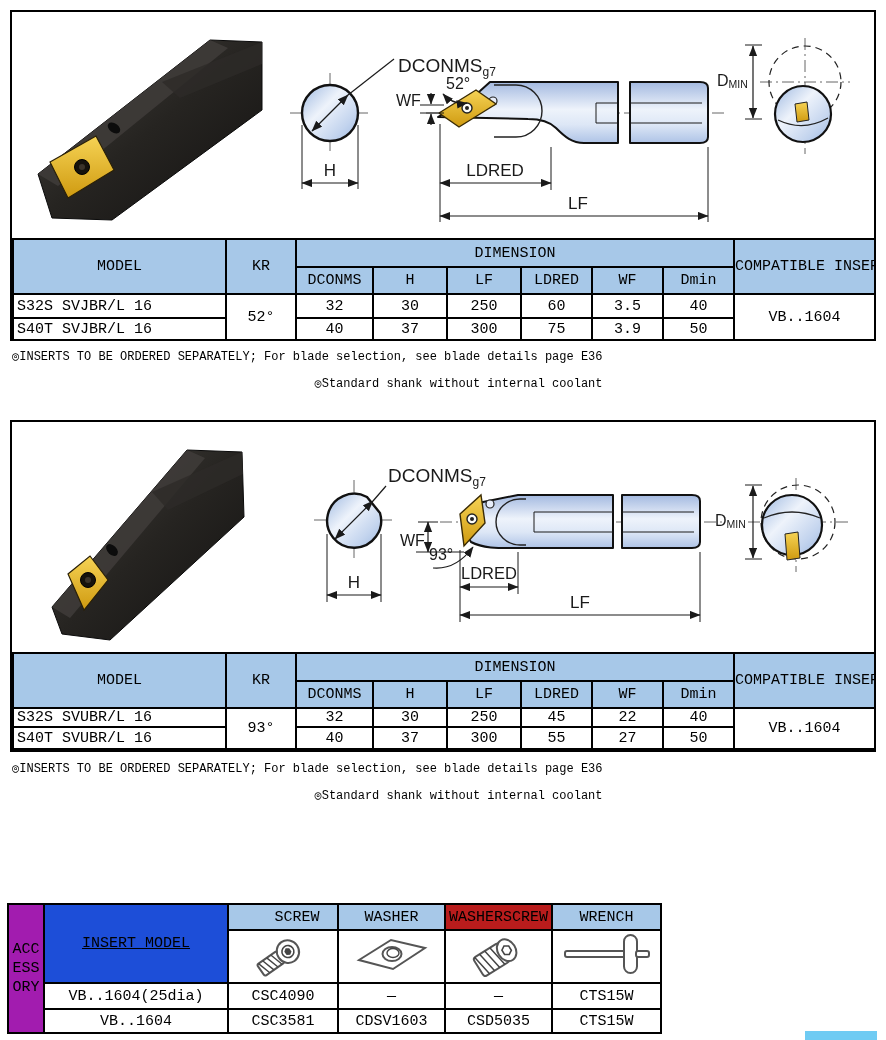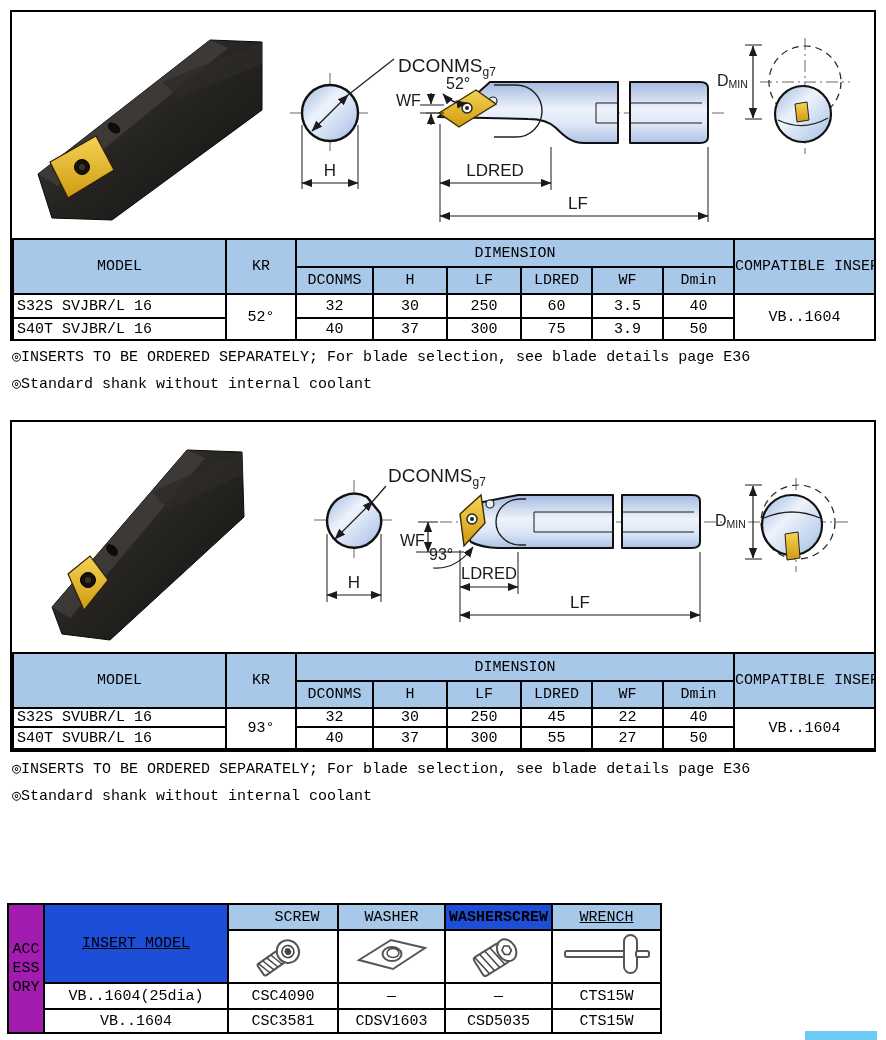--- a/index.html
+++ b/index.html
@@ -8,21 +8,21 @@
   .secbox{position:absolute;left:10px;width:866px;border:2px solid #000;box-sizing:border-box;
           display:flex;flex-direction:column;background:#fff;}
   .drawarea{flex:1;position:relative;}
   .drawarea svg{display:block;}
   table.dim{border-collapse:collapse;table-layout:fixed;width:862px;}
   table.dim td{border:2px solid #000;text-align:center;vertical-align:middle;
                font-size:15px;padding:0;overflow:hidden;white-space:nowrap;}
   table.dim td.hdr{background:#a7c8e8;}
   table.dim td.model{text-align:left;padding-left:3px;}
   .prewrap{white-space:pre-line;line-height:19px;}
-  .notes{position:absolute;left:12px;font-size:15px;line-height:27px;white-space:nowrap;}
+  .notes{position:absolute;left:12px;font-size:12px;line-height:27px;white-space:nowrap;text-align:right;}
   table.acc{border-collapse:collapse;table-layout:fixed;position:absolute;left:7px;top:903px;width:653px;}
   table.acc td{border:2px solid #000;text-align:center;vertical-align:middle;font-size:15px;
                padding:0;overflow:hidden;background:#fff;}
   table.acc td.hdr{background:#a7c8e8;}
   .accentbar{position:absolute;left:805px;top:1031px;width:72px;height:9px;}
   svg text.lbl{font-family:"Liberation Sans", sans-serif;fill:#1a1a1a;}
   .dimline{stroke:#1a1a1a;stroke-width:1.2;fill:none;}
   .thinline{stroke:#1a1a1a;stroke-width:1;fill:none;}
   .cline{stroke:#555;stroke-width:0.9;fill:none;stroke-dasharray:12 4 2 4;}
   .outline{stroke:#111;stroke-width:2;stroke-linejoin:round;}
@@ -320,22 +320,22 @@
         <col style="width:109px">
       </colgroup>
     <tbody>
         <tr style="height:26px">
       <td class="hdr prewrap" rowspan="4" style="background: #a21caf;">ACC
 ESS
 ORY</td>
       <td class="hdr" rowspan="2" style="background: #1d4ed8; text-decoration: underline;">INSERT MODEL</td>
       <td class="hdr" style="background: rgb(167, 200, 232); padding-left: 28px;">SCREW</td>
       <td class="hdr" style="background: rgb(167, 200, 232);">WASHER</td>
-      <td class="hdr" style="background: #1d4ed8; font-weight: bold;">WASHERSCREW</td>
-      <td class="hdr" style="background: rgb(167, 200, 232); text-decoration: underline;">WRENCH</td>
+      <td class="hdr" style="background: #b91c1c;">WASHERSCREW</td>
+      <td class="hdr" style="background: rgb(167, 200, 232);">WRENCH</td>
     </tr>
     <tr style="height:51px">
       <td>
         <svg width="100" height="46" viewBox="0 0 100 46">
           <g transform="translate(50,24) rotate(-35)">
             <rect class="icon-stroke" x="-27" y="-7" width="24" height="14" rx="2" stroke="#444"></rect>
             <path d="M-25,-7 L-21,7 M-20,-7 L-16,7 M-15,-7 L-11,7 M-10,-7 L-6,7" stroke="#444" stroke-width="1.4" fill="none"></path>
             <ellipse class="icon-stroke" cx="6" cy="0" rx="11" ry="11.5" stroke="#444"></ellipse>
             <circle cx="6" cy="0" r="6" fill="none" stroke="#444" stroke-width="1.6"></circle>
             <path d="M6,-4 L9,-2 L9,2 L6,4 L3,2 L3,-2 Z" fill="#444"></path>

